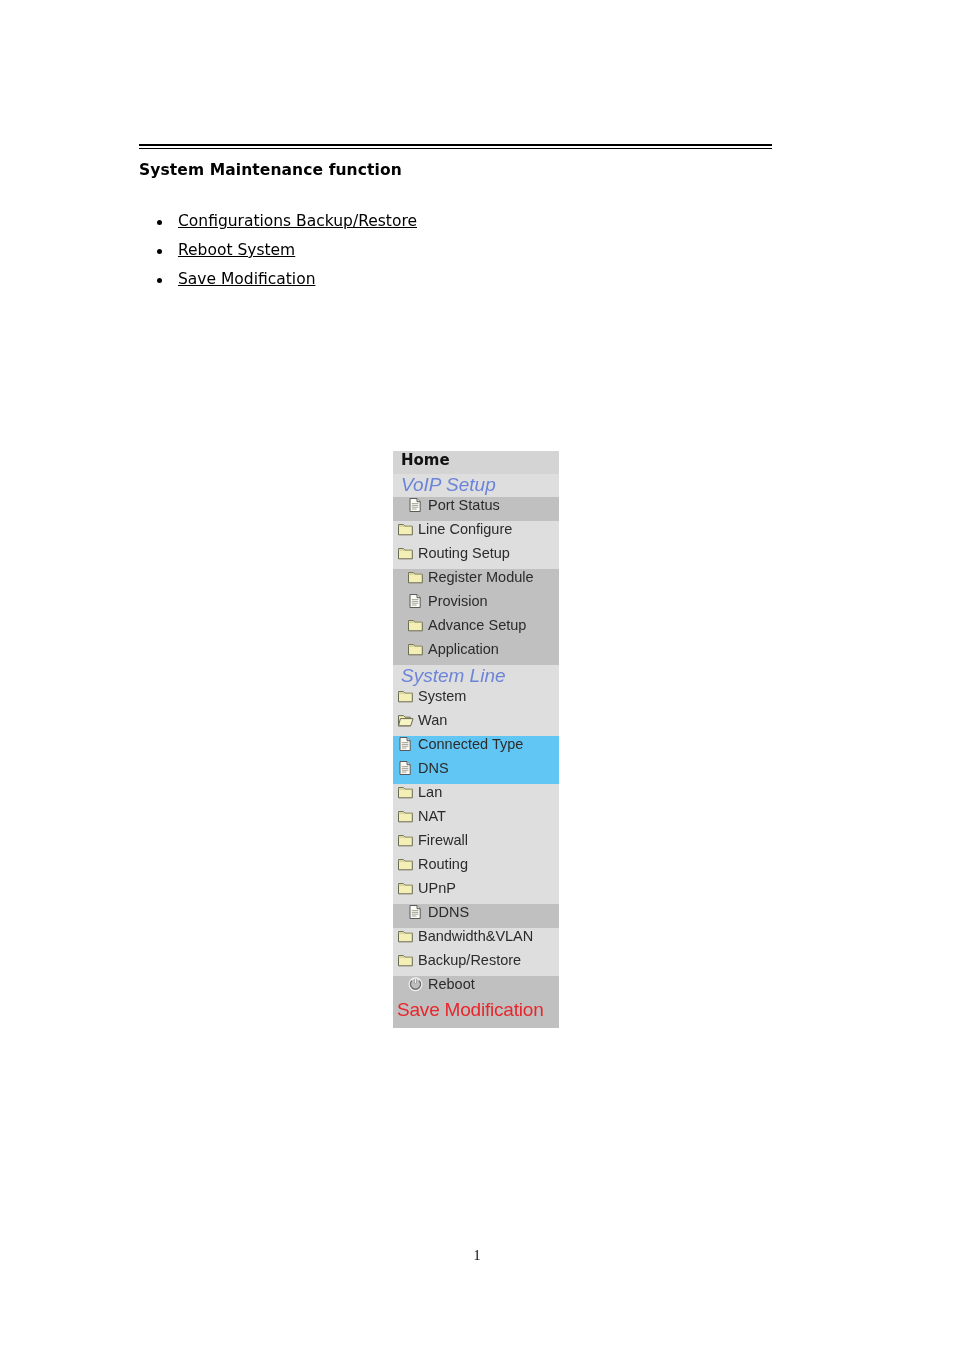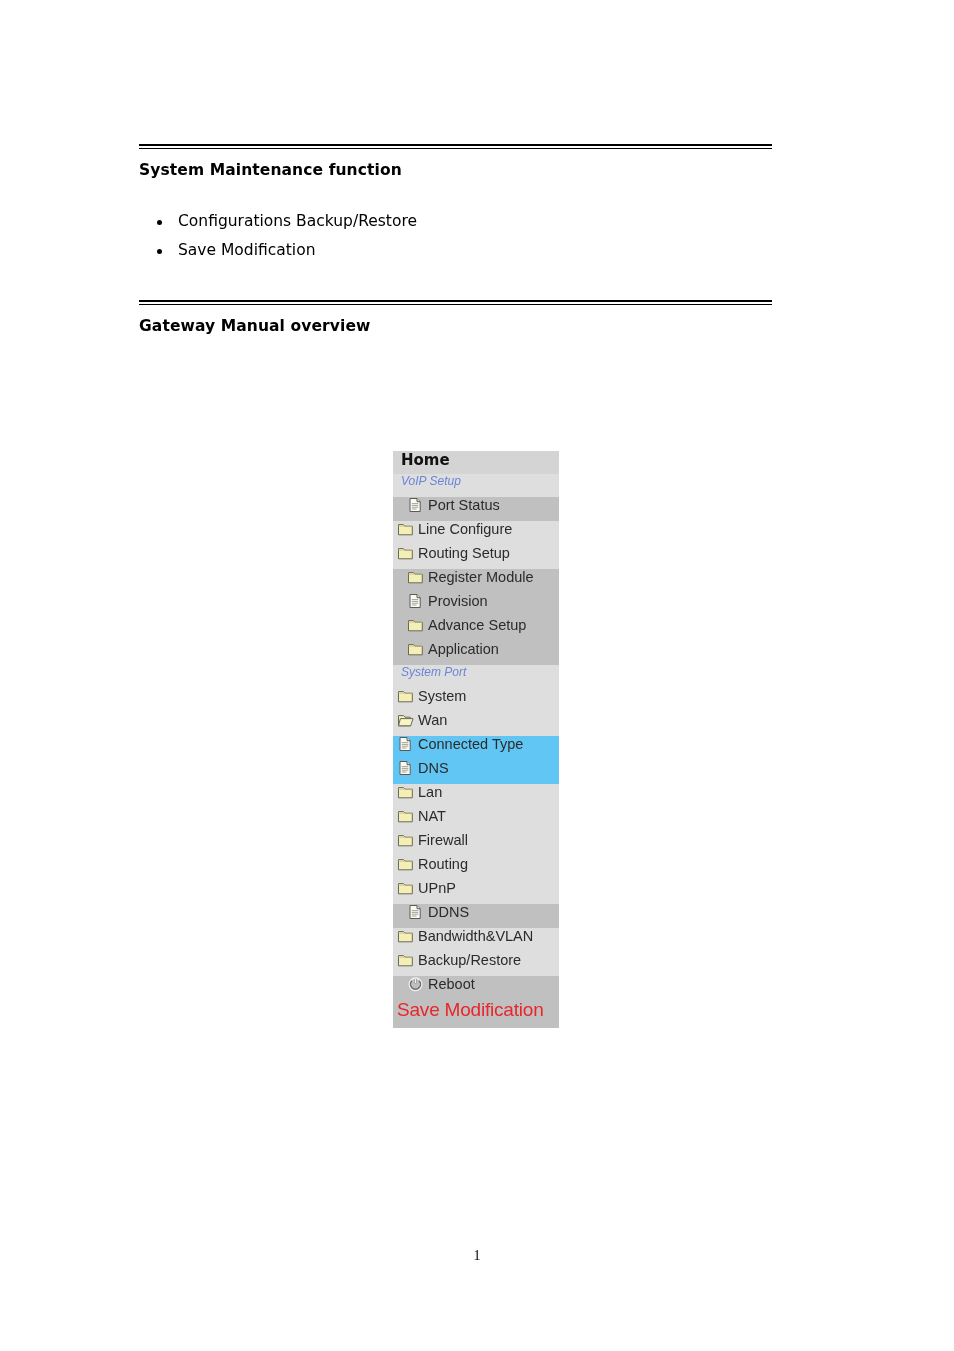--- a/index.html
+++ b/index.html
@@ -45,20 +45,21 @@
     color: #000;
     margin: 12px 0 0 0;
     letter-spacing: 0.1px;
     font-family: "DejaVu Sans", sans-serif;
   }
 
   ul.bullets {
     list-style: none;
     margin: 28px 0 0 0;
     padding: 0 0 0 18px;
+    text-decoration: underline;
   }
   ul.bullets li {
     font-size: 15.5px;
     color: #000;
     line-height: 29px;
     position: relative;
     padding-left: 21px;
     font-family: "DejaVu Sans", sans-serif;
   }
   ul.bullets li:before {
@@ -109,21 +110,21 @@
     padding-left: 4px;
     background: #d4d4d4;
     font-family: "DejaVu Sans", sans-serif;
   }
 
   .menu-row.group {
     height: 23px;
     font-style: italic;
     color: #6b84d8;
     padding-left: 4px;
-    font-size: 12px;
+    font-size: 19px;
   }
 
   .menu-row .label { padding-left: 4px; }
 
   .menu-row.save {
     height: 28px;
     justify-content: flex-start;
     padding-left: 2px;
   }
   .menu-row.save .label {
@@ -162,27 +163,24 @@
 
 <div class="page">
 
   <div class="content">
 
     <div class="rule"></div>
     <h1 class="section-title">System Maintenance function</h1>
 
     <ul class="bullets">
       <li>Configurations Backup/Restore</li>
+      <li>Reboot System</li>
       <li>Save Modification</li>
     </ul>
 
-    <div class="rule2-wrap">
-      <div class="rule"></div>
-      <h1 class="section-title">Gateway Manual overview</h1>
-    </div>
 
   </div>
 
   <div class="menu-shot" id="menu-shot">
       <div class="menu-row bg-mid home">
         <span class="label">Home</span>
       </div>
       <div class="menu-row bg-light group">
         <span class="label">VoIP Setup</span>
       </div>
@@ -255,21 +253,21 @@
       <div class="menu-row bg-dark">
         <span class="icon">
           <svg width="17" height="16" viewBox="0 0 17 16">
             <path d="M1.5 3.6h5l1.5 1.6h7.3v8.6H1.5z" fill="#f3efb6" stroke="#6a6a52" stroke-width="1"></path>
             <path d="M1.5 5.2h13.8" stroke="#c9c48a" stroke-width="0.8" fill="none"></path>
           </svg>
         </span>
         <span class="label">Application</span>
       </div>
       <div class="menu-row bg-light group">
-        <span class="label">System Port</span>
+        <span class="label">System Line</span>
       </div>
       <div class="menu-row bg-light">
         <span class="icon">
           <svg width="17" height="16" viewBox="0 0 17 16">
             <path d="M1.5 3.6h5l1.5 1.6h7.3v8.6H1.5z" fill="#f3efb6" stroke="#6a6a52" stroke-width="1"></path>
             <path d="M1.5 5.2h13.8" stroke="#c9c48a" stroke-width="0.8" fill="none"></path>
           </svg>
         </span>
         <span class="label">System</span>
       </div>

